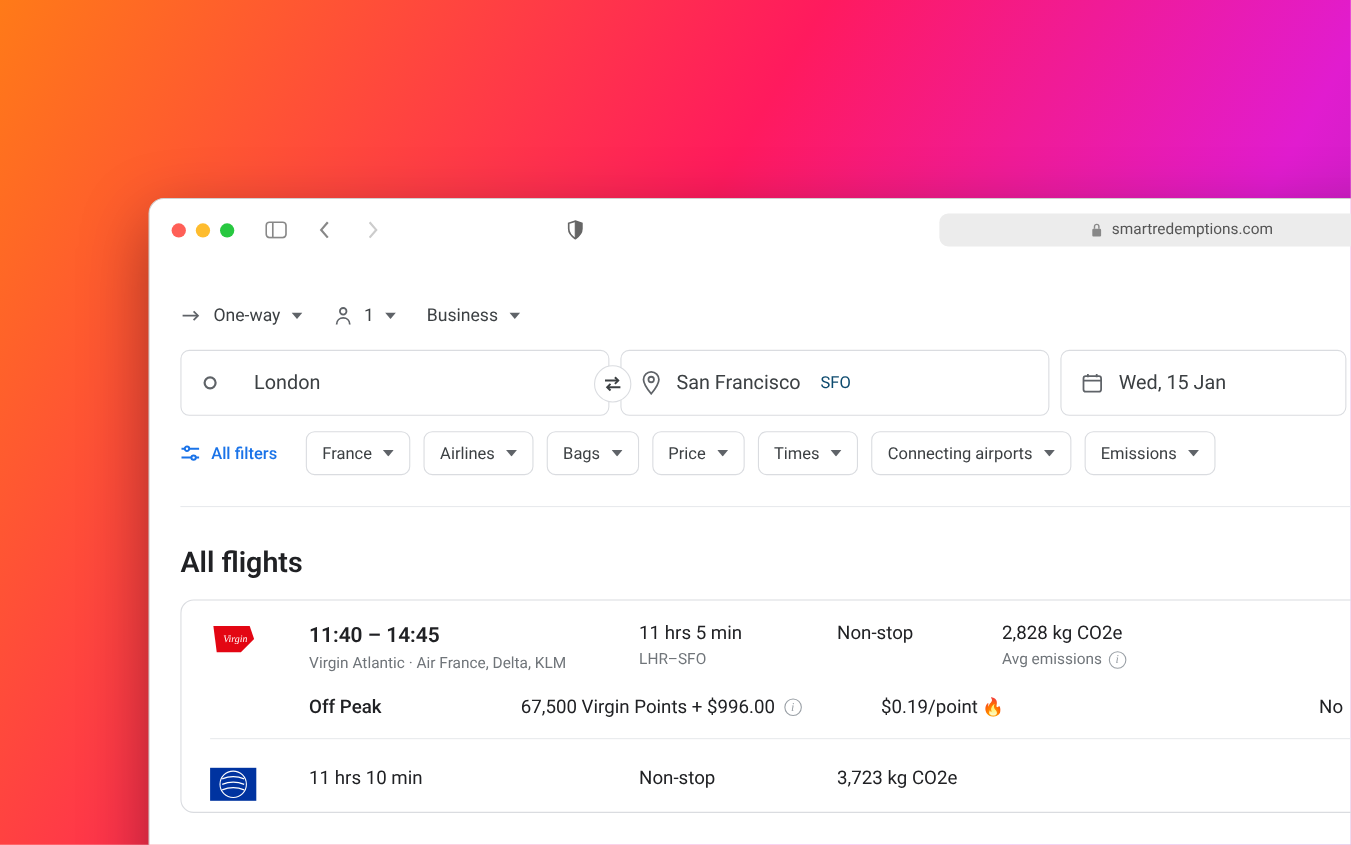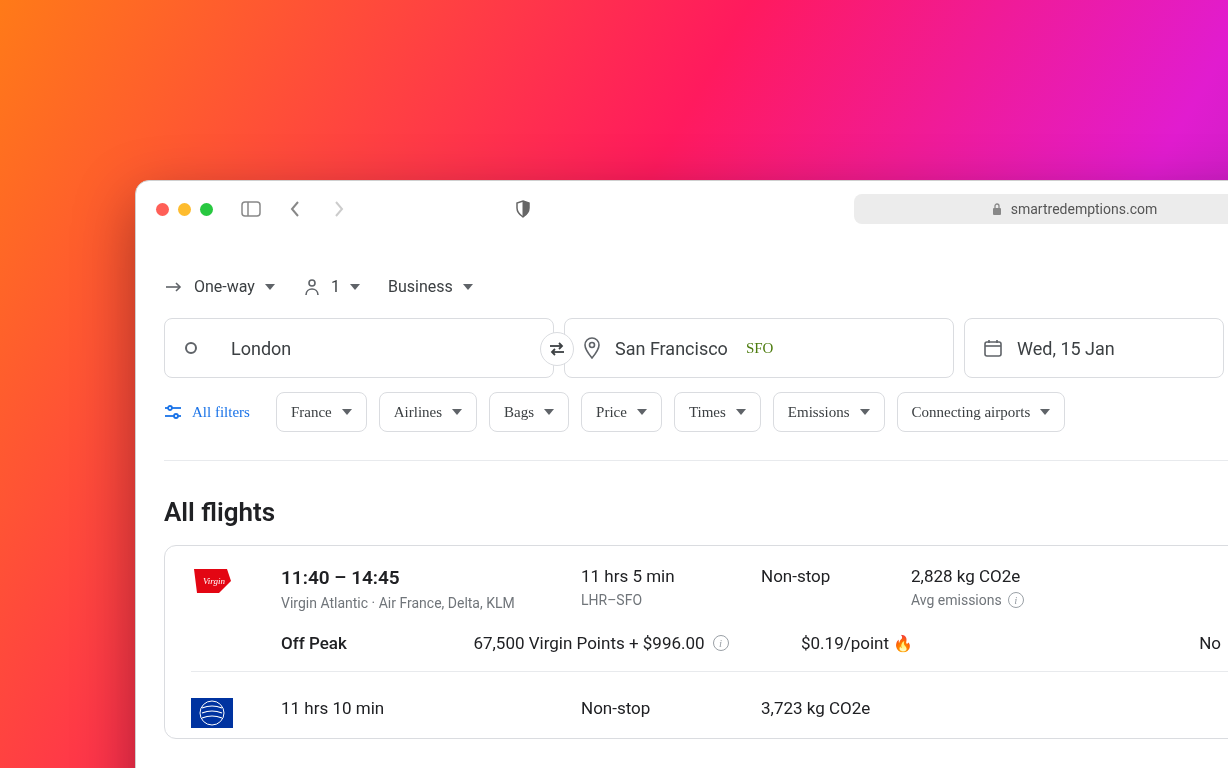--- a/index.html
+++ b/index.html
@@ -43,25 +43,25 @@
     padding:0 18px; gap:14px; color:#3c4043; font-size:18px; background:#fff;
   }
   .field.origin { width:390px;gap:32px; }
   .field.dest { width:390px; }
   .field.date { width:260px; }
   .swap {
     position:absolute; left:376px; top:14px; width:34px; height:34px; border-radius:50%;
     background:#fff; border:1px solid #dadce0; display:flex; align-items:center; justify-content:center;
     color:#3c4043; z-index:2;
   }
-  .code { color:#4d7c0f; font-size:15px; margin-left:4px;font-family:Liberation Serif, serif; }
+  .code { color:#0c4a6e; font-size:15px; margin-left:4px; }
   .chips { display:flex; gap:12px; margin-top:14px; align-items:center; flex-wrap:nowrap; }
   .chip {
     border:1px solid #dadce0; border-radius:8px; height:40px; padding:0 14px;
-    display:flex; align-items:center; gap:10px; font-size:15px; color:#3c4043; cursor:pointer; background:#fff;font-family:Liberation Serif, serif;
+    display:flex; align-items:center; gap:10px; font-size:15px; color:#3c4043; cursor:pointer; background:#fff;
   }
   .chip.allfilters { border:none; color:#1a73e8; font-weight:500; padding-left:0; }
   .chip .chev { color:#5f6368; }
   .sliders-icon { color:#1a73e8; }
   hr.sep { border:none; border-top:1px solid #e8eaed; margin:28px 0 0 0; }
   .section-title { font-size:26px; font-weight:600; color:#202124; margin-top:36px; }
   .flights-card { border:1px solid #dadce0; border-radius:12px; margin-top:18px; overflow:hidden; }
   .flight-row { padding:20px 26px 10px 26px; }
   .flight-main { display:grid; grid-template-columns:90px 300px 180px 150px 220px; align-items:flex-start; }
   .airline-logo { width:42px; height:30px; }
@@ -230,27 +230,27 @@
             <path d="M0 0 L5 6 L10 0 Z"></path>
           </svg>
         </div>
       <div class="chip">
           <span>Times</span>
           <svg class="chev" width="10" height="6" viewBox="0 0 10 6" fill="#5f6368">
             <path d="M0 0 L5 6 L10 0 Z"></path>
           </svg>
         </div>
       <div class="chip">
+          <span>Connecting airports</span>
+          <svg class="chev" width="10" height="6" viewBox="0 0 10 6" fill="#5f6368">
+            <path d="M0 0 L5 6 L10 0 Z"></path>
+          </svg>
+        </div>
+      <div class="chip">
           <span>Emissions</span>
-          <svg class="chev" width="10" height="6" viewBox="0 0 10 6" fill="#5f6368">
-            <path d="M0 0 L5 6 L10 0 Z"></path>
-          </svg>
-        </div>
-      <div class="chip">
-          <span>Connecting airports</span>
           <svg class="chev" width="10" height="6" viewBox="0 0 10 6" fill="#5f6368">
             <path d="M0 0 L5 6 L10 0 Z"></path>
           </svg>
         </div>
     </div>
 
     <hr class="sep">
 
     <div class="section-title">All flights</div>
 

